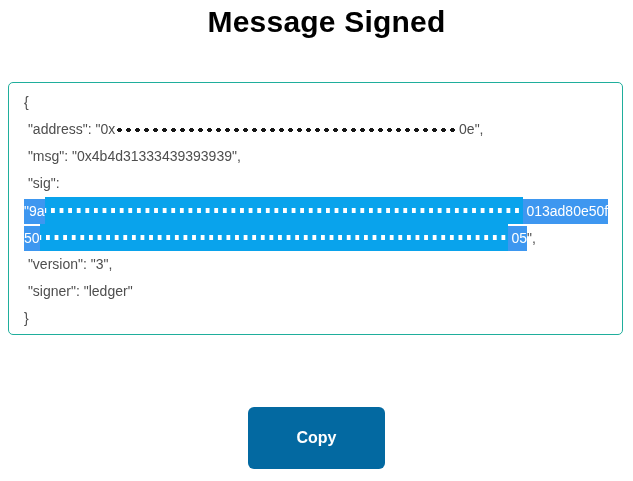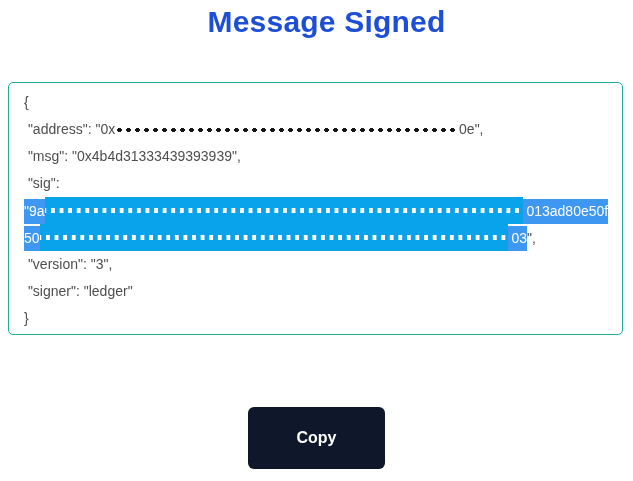--- a/index.html
+++ b/index.html
@@ -7,21 +7,21 @@
   body {
     width: 633px; height: 481px;
     font-family: "Liberation Sans", "DejaVu Sans", sans-serif;
     overflow: hidden;
   }
   .page-title {
     margin-top: 5px;
     text-align: center;
     font-size: 30px;
     font-weight: 700;
-    color: #1d4ed8;
+    color: #000000;
     letter-spacing: 0.2px;
     margin-left: 20px;
   }
   .json-box {
     margin: 43px 10px 0 8px;
     border: 1.5px solid #1fae9c;
     border-radius: 5px;
     padding: 6px 0 2px 15px;
     background: #ffffff;
   }
@@ -59,21 +59,21 @@
   .mask-blue.w2 { width: 468px; }
   .button-row {
     margin-top: 72px;
     display: flex;
     justify-content: center;
   }
   .copy-btn {
     width: 137px; height: 62px;
     border: none;
     border-radius: 6px;
-    background: #0f172a;
+    background: #0369a1;
     color: #ffffff;
     font-family: "Liberation Sans", "DejaVu Sans", sans-serif;
     font-size: 16px;
     font-weight: 700;
     cursor: pointer;
   }
 </style>
 </head>
 <body>
 
@@ -85,21 +85,21 @@
     <div class="ln"><span class="txt">{</span></div>
 
     <div class="ln"><span class="txt"> "address": "0x</span><span class="mask-dark"></span><span class="txt"> 0e",</span></div>
 
     <div class="ln"><span class="txt"> "msg": "0x4b4d31333439393939",</span></div>
 
     <div class="ln"><span class="txt"> "sig":</span></div>
 
     <div class="ln"><span class="sel">"9a</span><span class="mask-blue w1"></span><span class="sel"> 013ad80e50f</span></div>
 
-    <div class="ln"><span class="sel">50</span><span class="mask-blue w2"></span><span class="sel"> 03</span><span class="txt">",</span></div>
+    <div class="ln"><span class="sel">50</span><span class="mask-blue w2"></span><span class="sel"> 05</span><span class="txt">",</span></div>
 
     <div class="ln"><span class="txt"> "version": "3",</span></div>
 
     <div class="ln"><span class="txt"> "signer": "ledger"</span></div>
 
     <div class="ln"><span class="txt">}</span></div>
 
   </div>
 </div>
 

